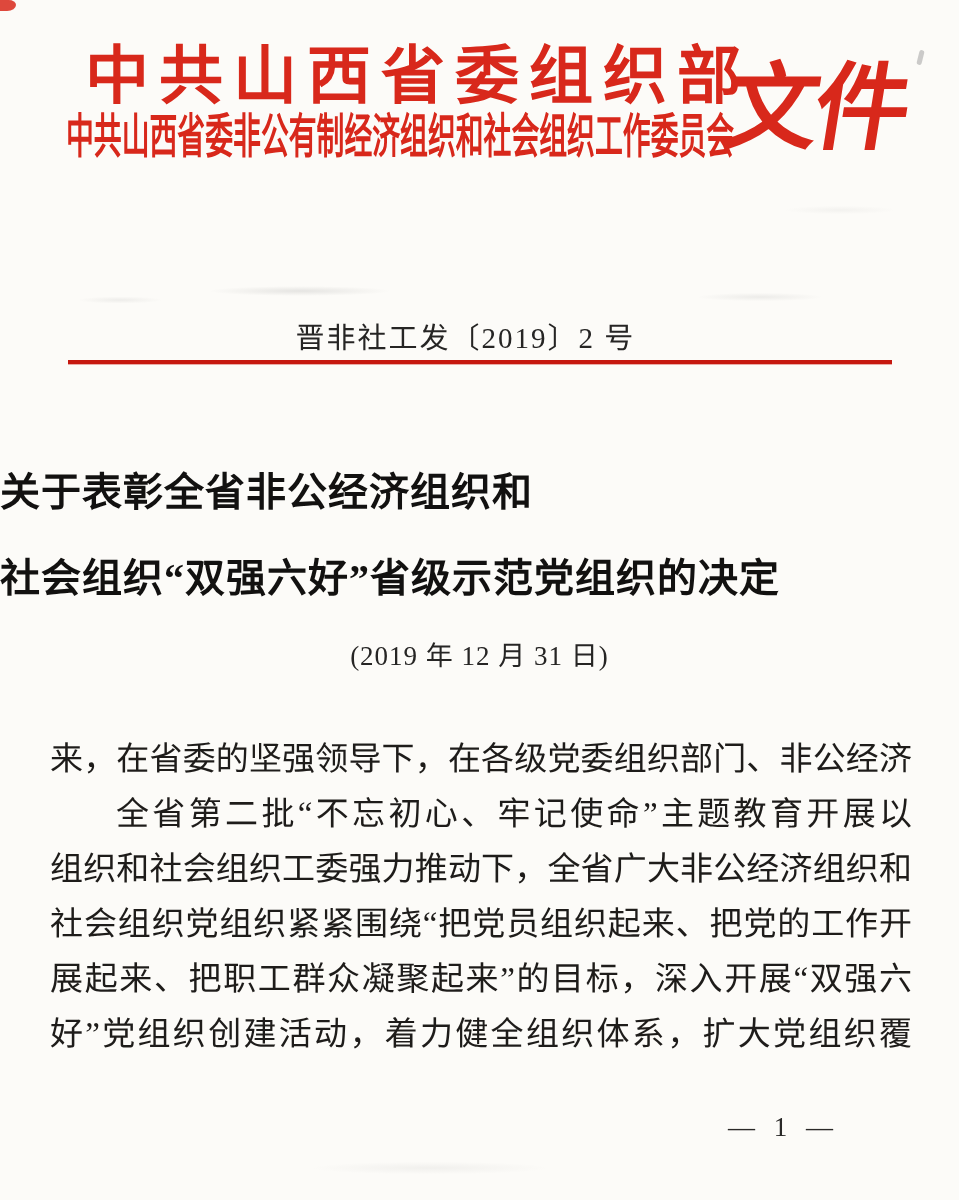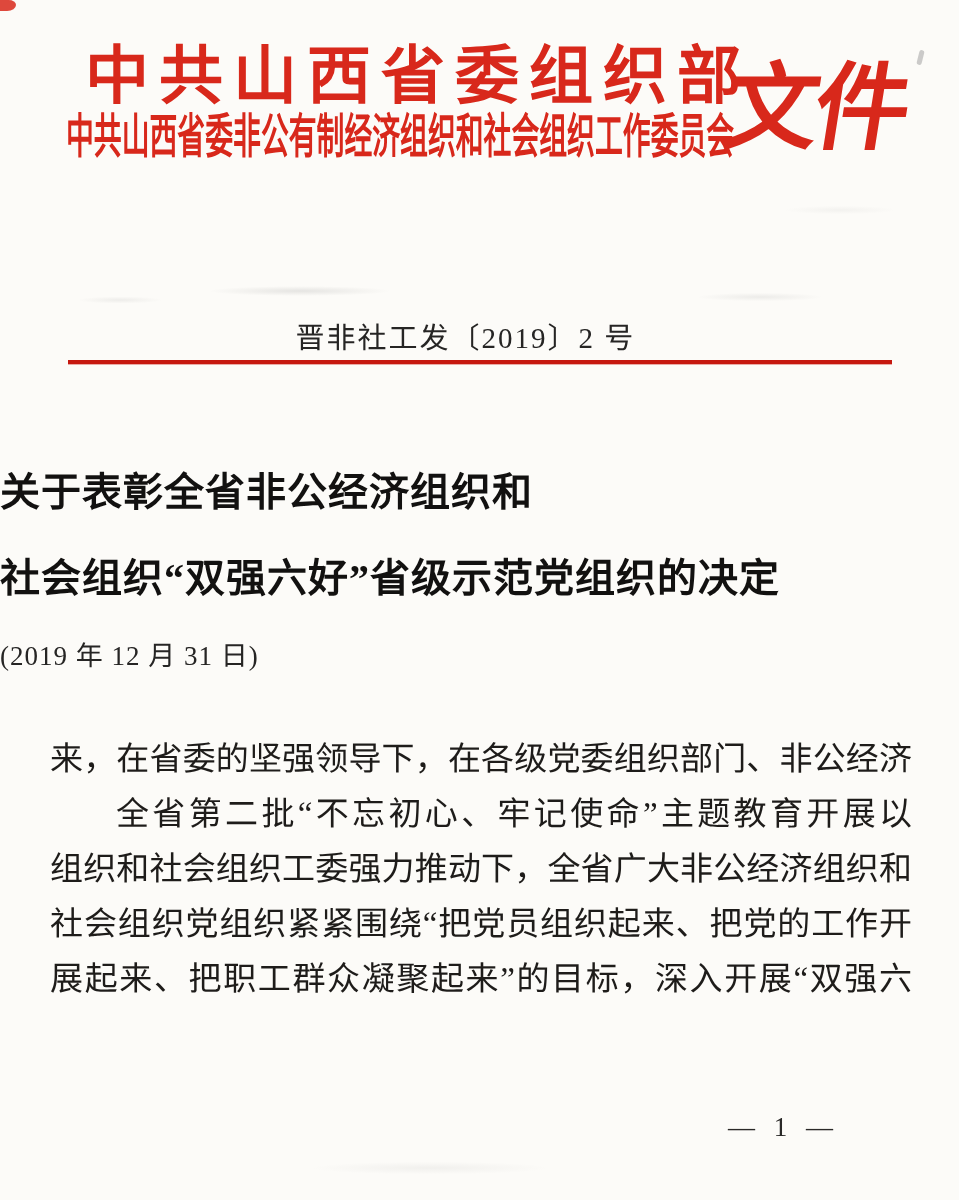--- a/index.html
+++ b/index.html
@@ -90,20 +90,21 @@
     position:absolute;left:0;top:450px;width:100%;
     color:#121110;
     font-weight:bold;
     font-size:40px;
     line-height:86px;
     letter-spacing:1px;
   }
   .title-line{display:block;}
   .doc-date{
     position:absolute;left:0;top:634px;width:100%;
+    text-align:center;
     color:#262524;
     font-size:27px;
     letter-spacing:1px;
   }
   .doc-body{
     position:absolute;left:50px;top:732px;
     width:862px;
     color:var(--ink);
     font-size:33px;
     line-height:55px;
@@ -148,17 +149,18 @@
   </h1>
 
   <div class="doc-date">(2019 年 12 月 31 日)</div>
 
   <div class="doc-body">
       <div class="body-line">来，在省委的坚强领导下，在各级党委组织部门、非公经济</div>
       <div class="body-line indent">全省第二批“不忘初心、牢记使命”主题教育开展以</div>
       <div class="body-line">组织和社会组织工委强力推动下，全省广大非公经济组织和</div>
       <div class="body-line">社会组织党组织紧紧围绕“把党员组织起来、把党的工作开</div>
       <div class="body-line">展起来、把职工群众凝聚起来”的目标，深入开展“双强六</div>
+      <div class="body-line">好”党组织创建活动，着力健全组织体系，扩大党组织覆</div>
     </div>
 
   <div class="page-number">— 1 —</div>
 
 </div>
 
 </body></html>

